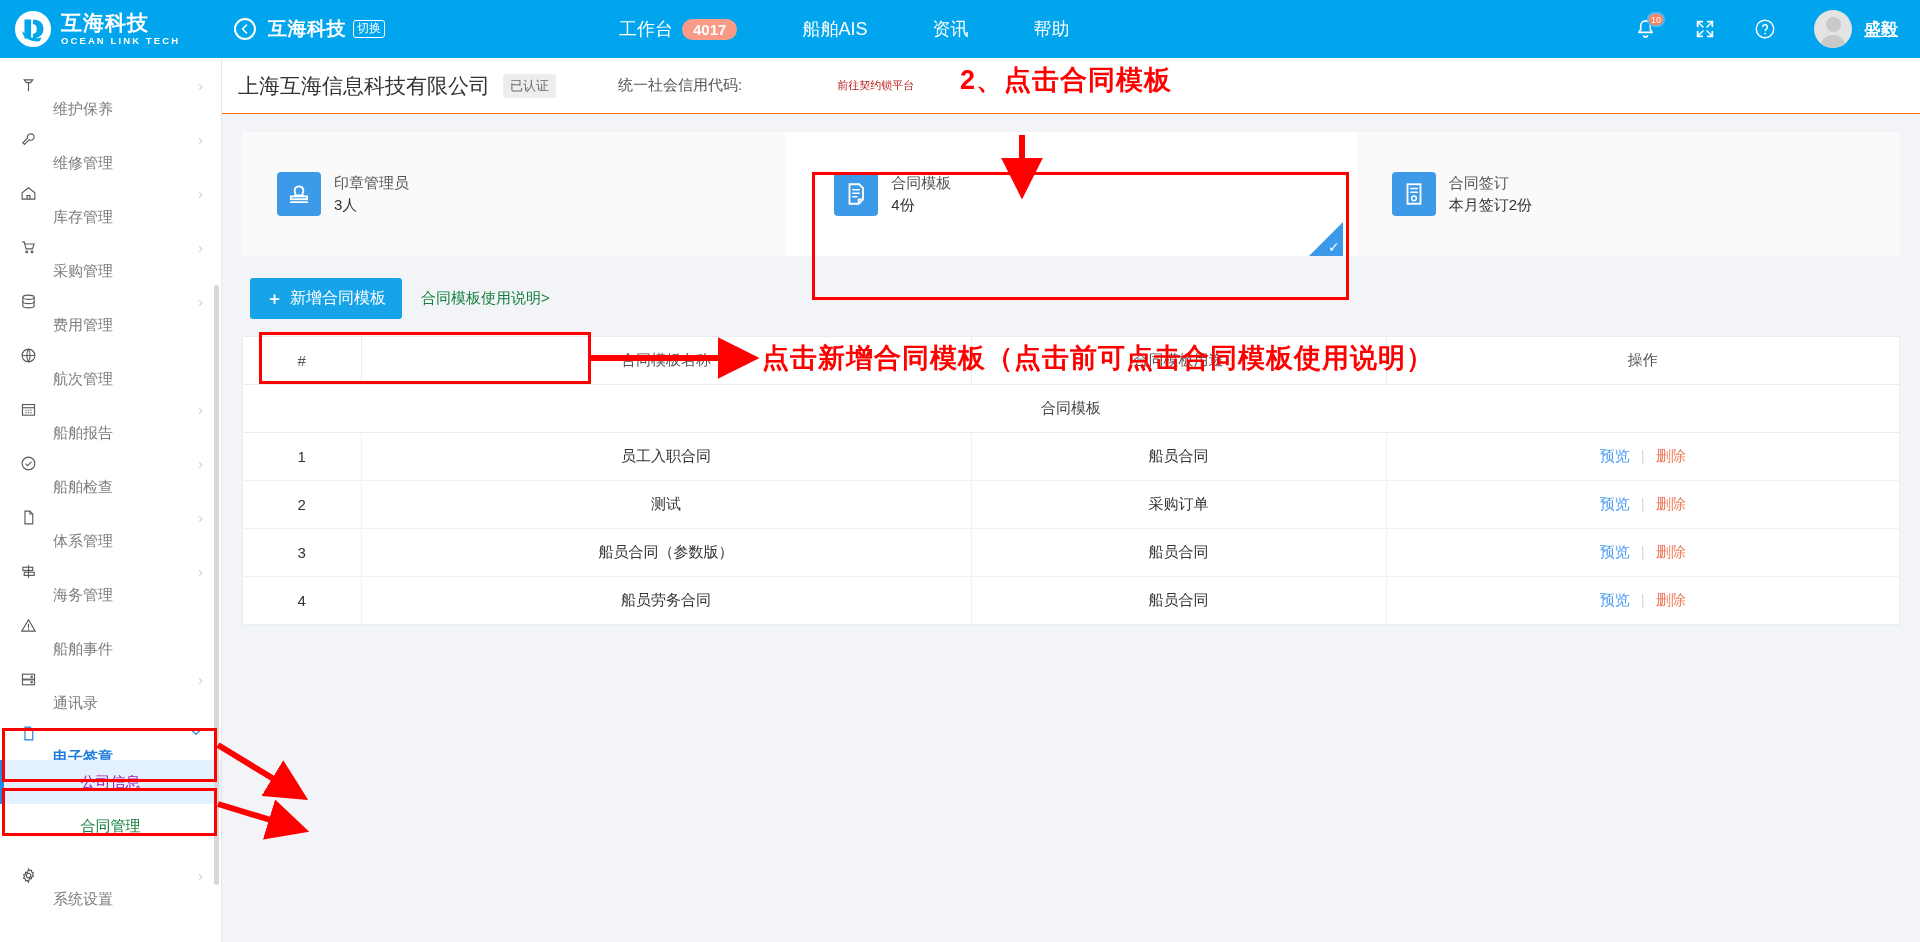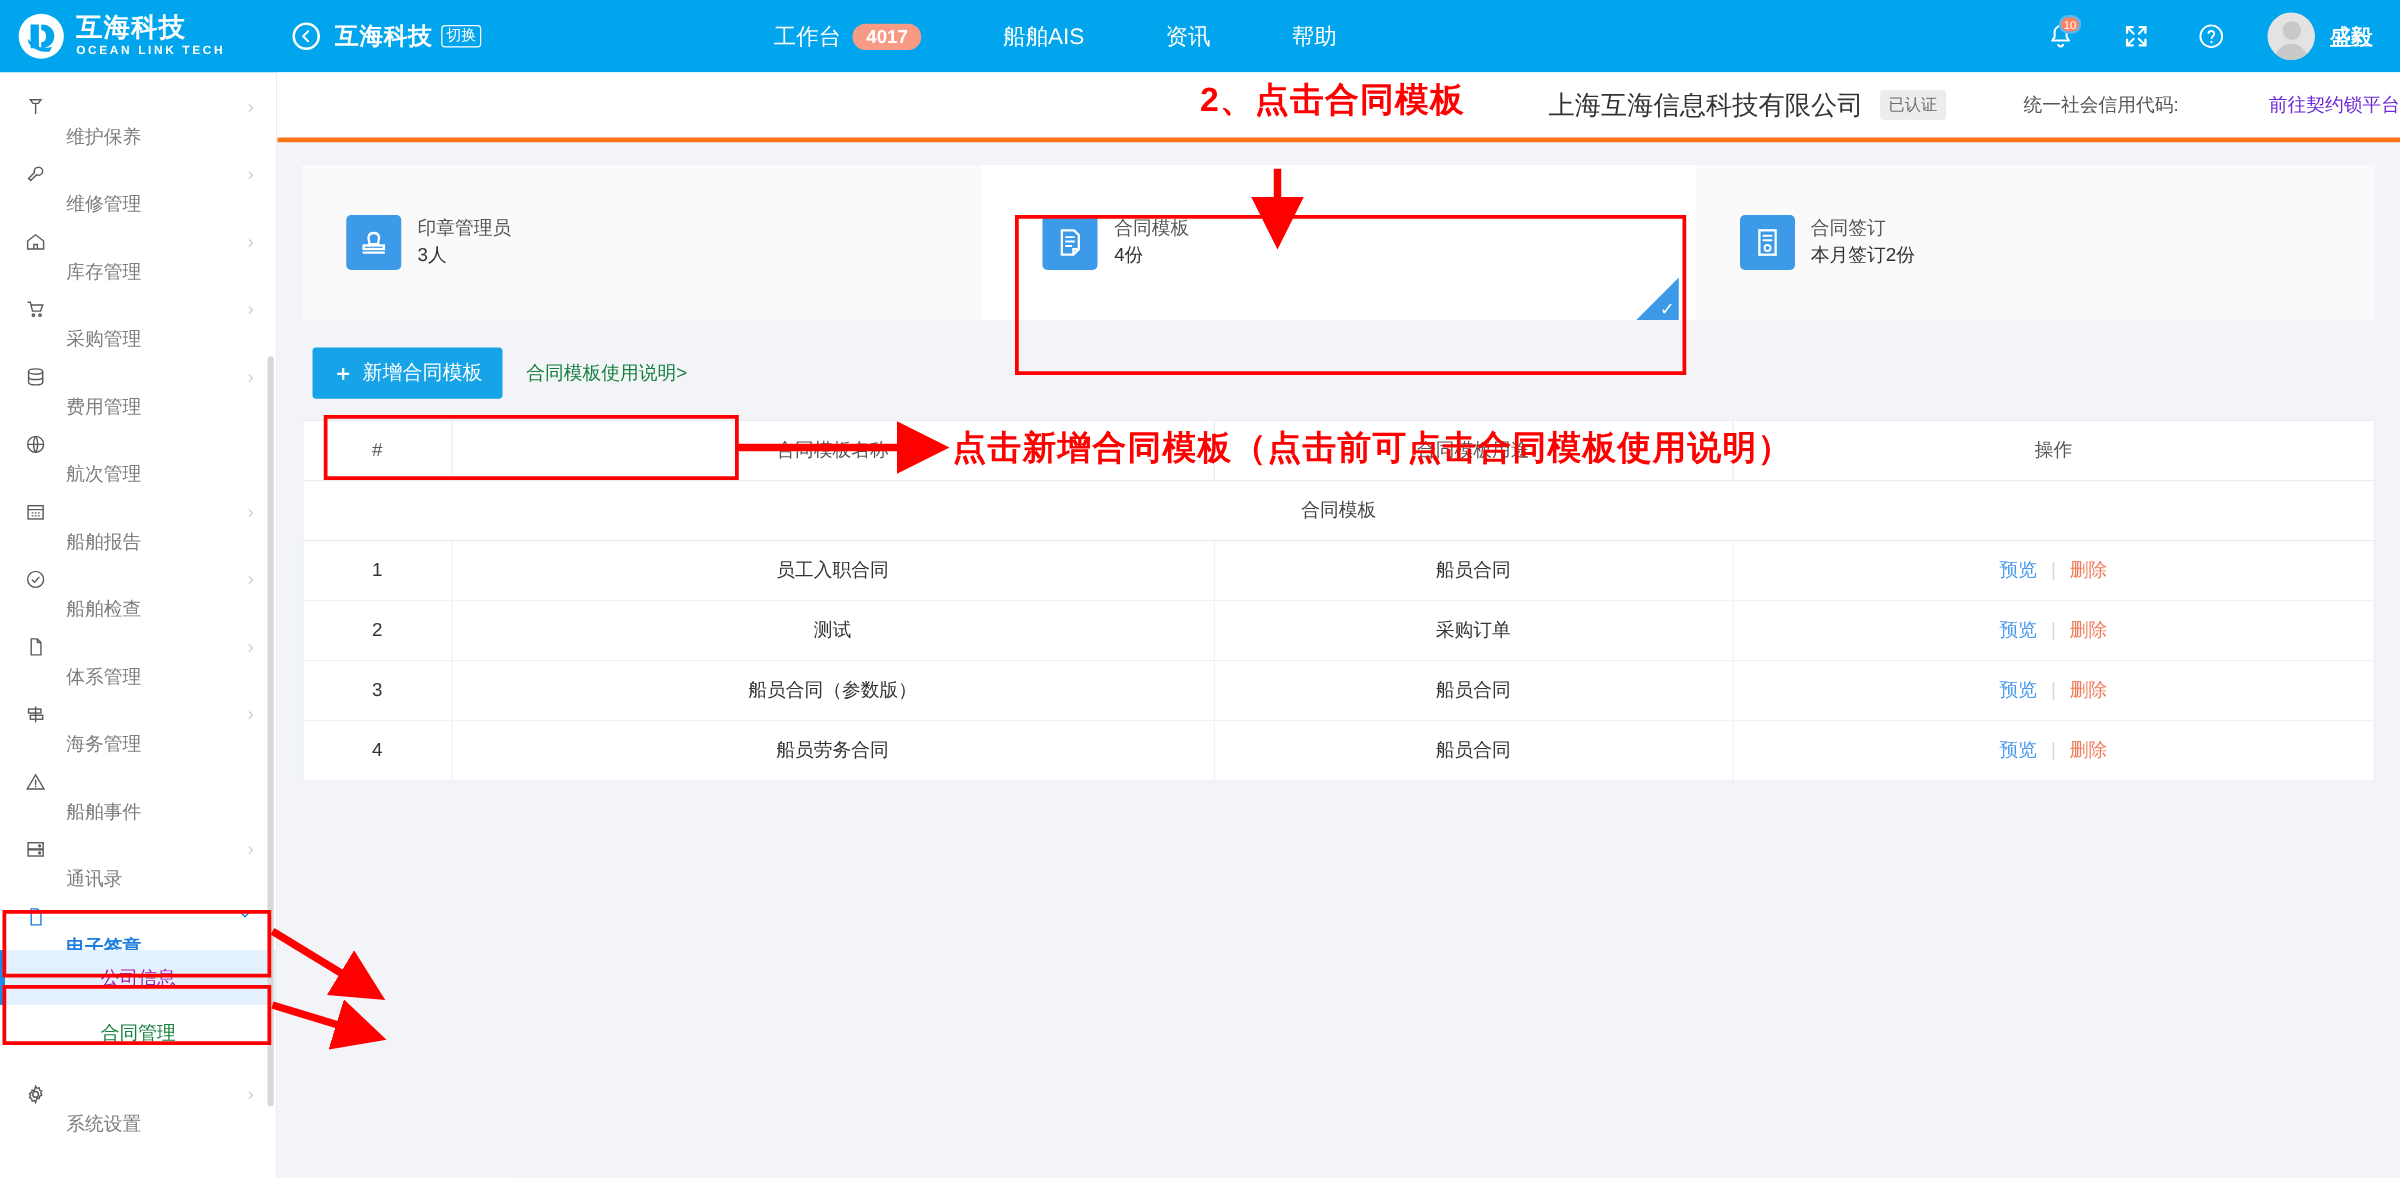--- a/index.html
+++ b/index.html
@@ -39,21 +39,21 @@
   .topnav-item {
     color: #fff; font-size: 18px; margin-right: 36px; display: flex; align-items: center;
     white-space: nowrap;
   }
   .count-badge {
     background: #f89b86; color: #fff; font-size: 15px; border-radius: 12px;
     padding: 2px 11px; margin-left: 9px; font-weight: bold;
   }
 
   .topright { position: absolute; right: 0; top: 0; height: 58px; display: flex; align-items: center; padding-right: 22px; }
-  .ticon { position: relative; width: 30px; height: 30px; margin-left: 30px; display: flex; align-items: center; justify-content: flex-end; }
+  .ticon { position: relative; width: 30px; height: 30px; margin-left: 30px; display: flex; align-items: center; justify-content: center; }
   .bell-dot {
     position: absolute; top: -2px; right: -5px; min-width: 15px; height: 15px;
     background: #fc8461; color: #fff; font-size: 9px; border-radius: 8px;
     display: flex; align-items: center; justify-content: center; border: 2px solid #5ab7ee;
     padding: 0 2px;
   }
   .avatar {
     width: 38px; height: 38px; border-radius: 50%; background: #e3e3e3;
     margin-left: 34px; position: relative; overflow: hidden; flex: 0 0 38px;
   }
@@ -86,29 +86,29 @@
   }
   .sb-scroll {
     position: absolute; right: 2px; top: 227px; width: 5px; height: 600px;
     background: #d8d8d8; border-radius: 3px;
   }
 
   
   .main { position: absolute; left: 222px; top: 58px; width: 1698px; height: 884px; background: #fff; }
   .company-bar {
     height: 56px; display: flex; align-items: center; padding: 0 0 0 16px;
-    border-bottom: 4px solid #f97316; background: #fff; justify-content: flex-end;
+    border-bottom: 1px solid #f97316; background: #fff;
   }
   .company-name { font-size: 21px; color: #333; }
   .cert-badge {
     margin-left: 13px; background: #ededed; color: #6b6b6b; font-size: 13px;
     padding: 3px 7px; border-radius: 3px;
   }
   .credit-label { margin-left: 62px; font-size: 15px; color: #555; }
-  .credit-value { margin-left: 72px; font-size: 15px; color: #6d28d9; }
+  .credit-value { margin-left: 95px; font-size: 11px; color: #b91c1c; }
 
   .content { background: #f2f4f7; height: 828px; padding: 18px 20px 0 20px; }
   .cards-panel {
     background: #fff; height: 124px; display: flex; align-items: stretch; padding: 0;
   }
   .stat-card {
     flex: 1; background: #fafafa; margin: 0 14px 0 0; display: flex; align-items: center;
     padding-left: 35px; position: relative;
   }
   .stat-card:last-child { margin-right: 0; }

